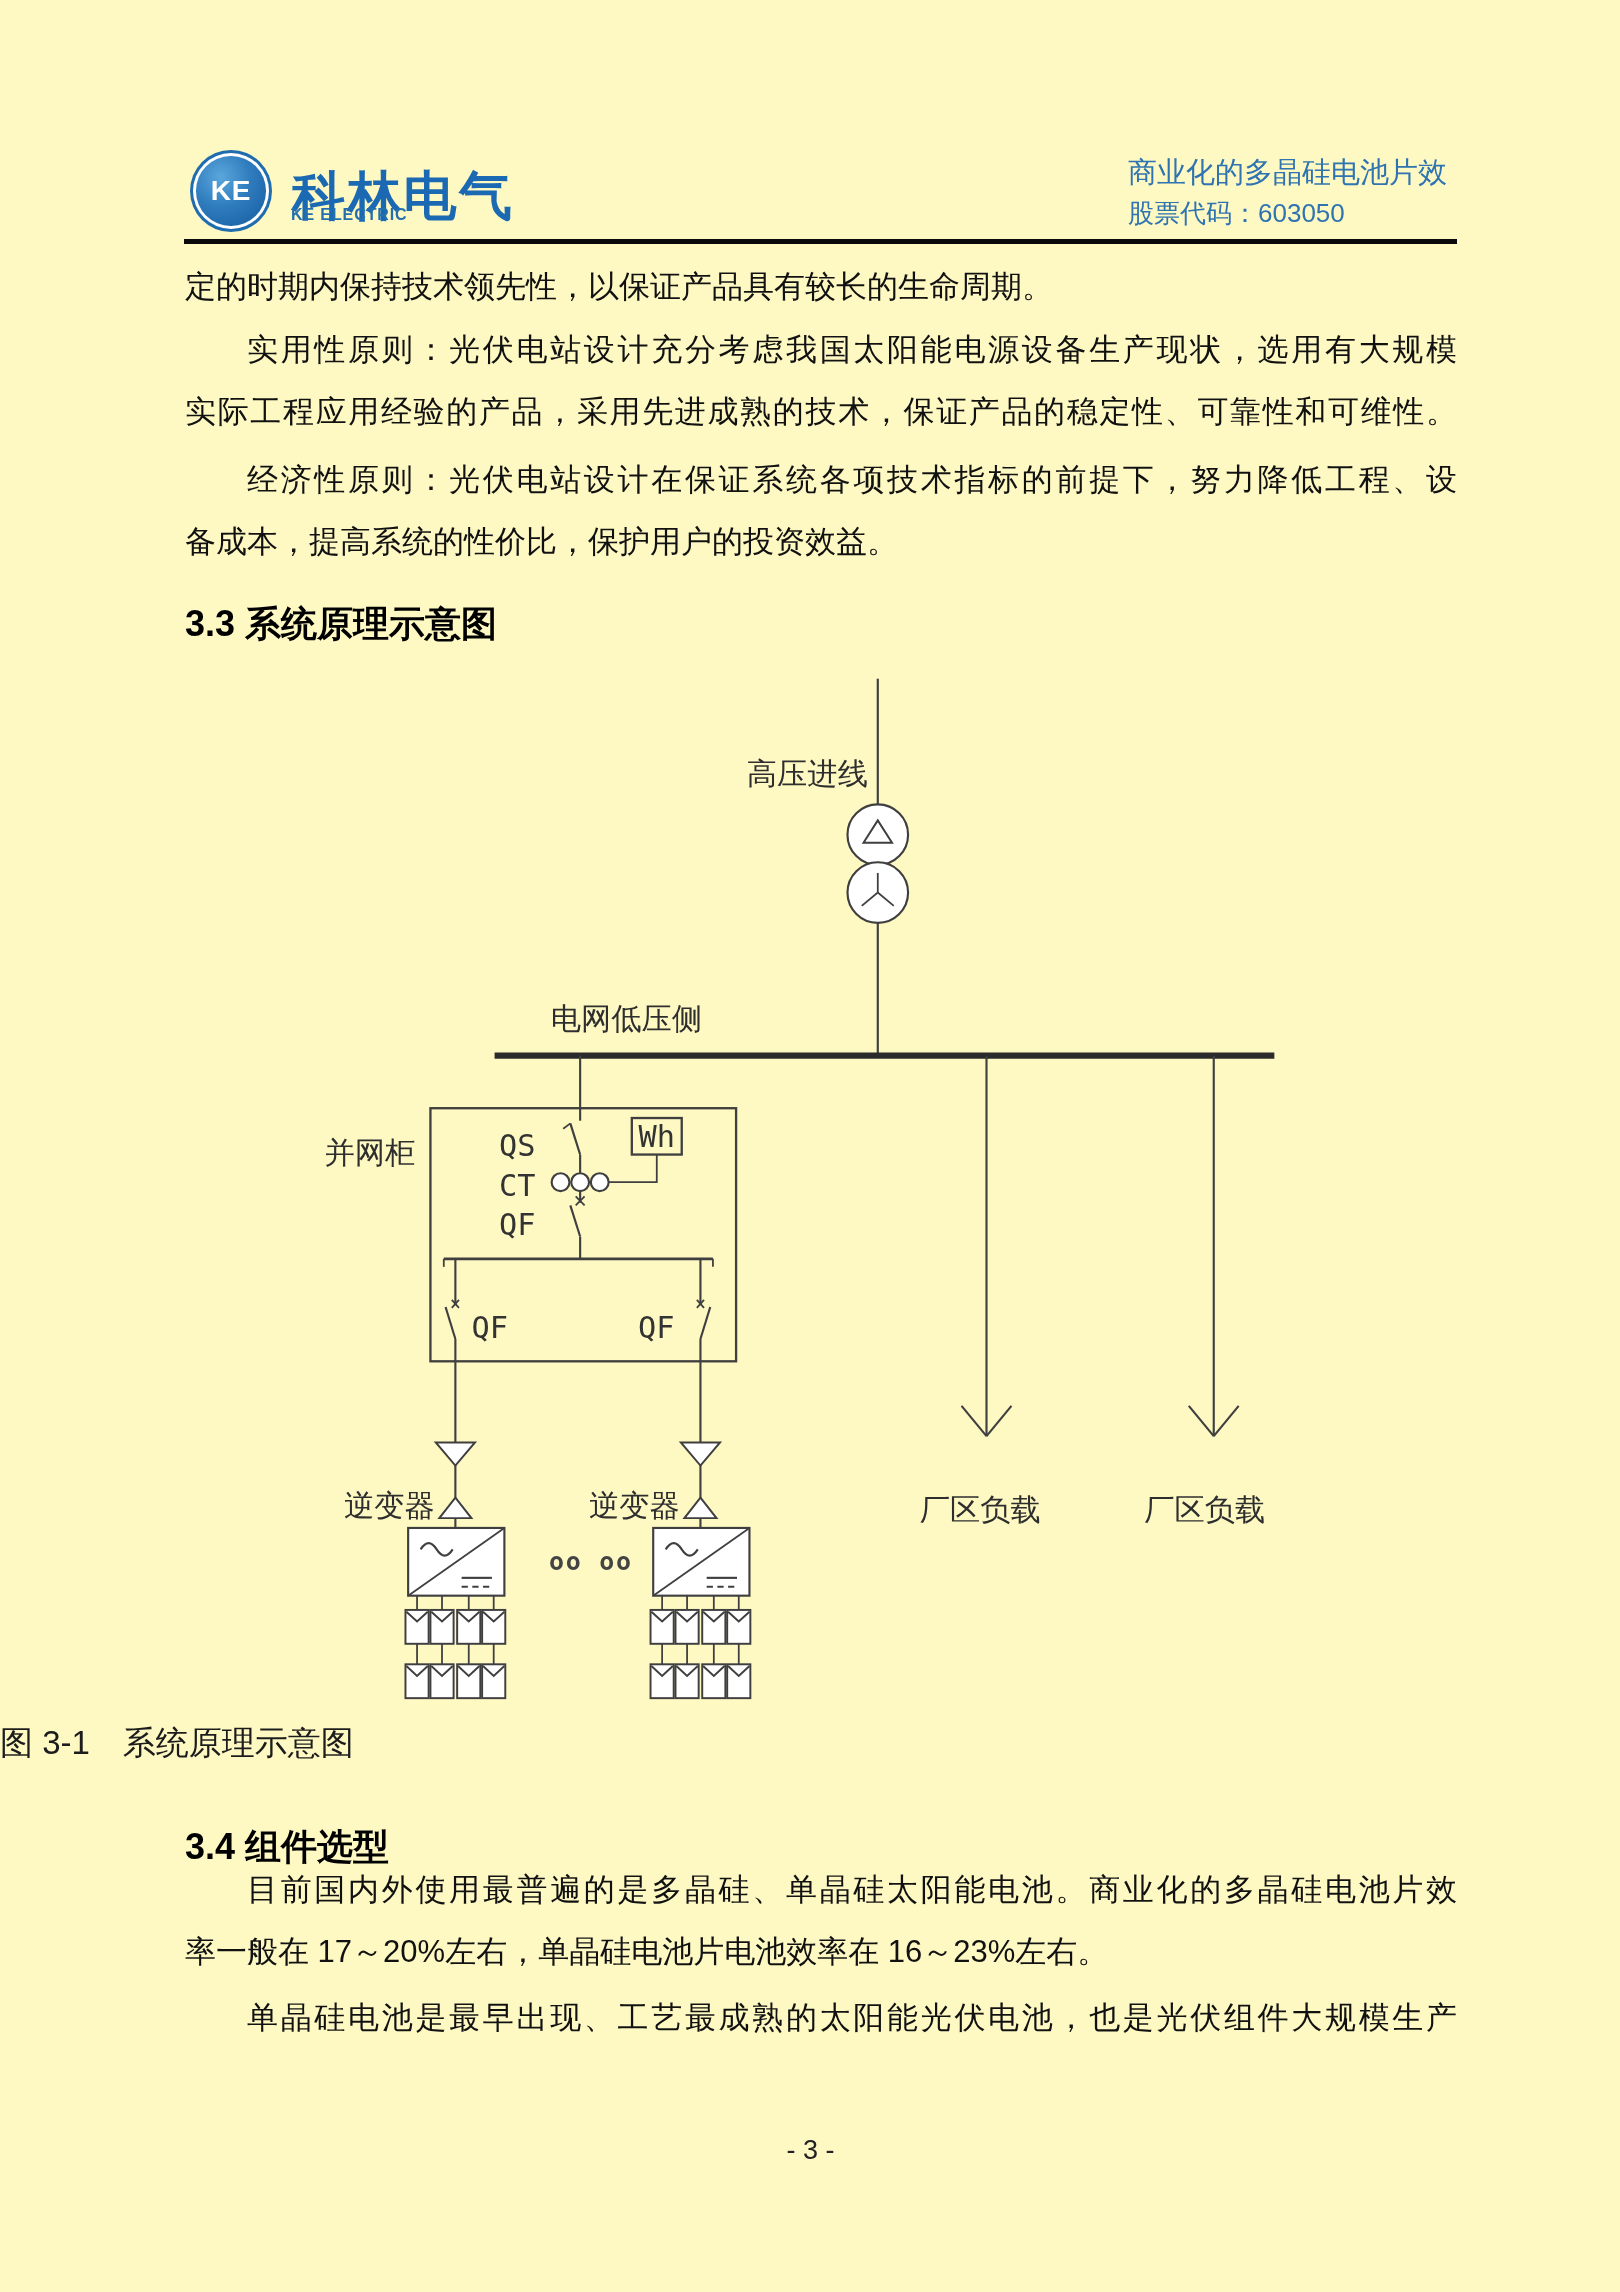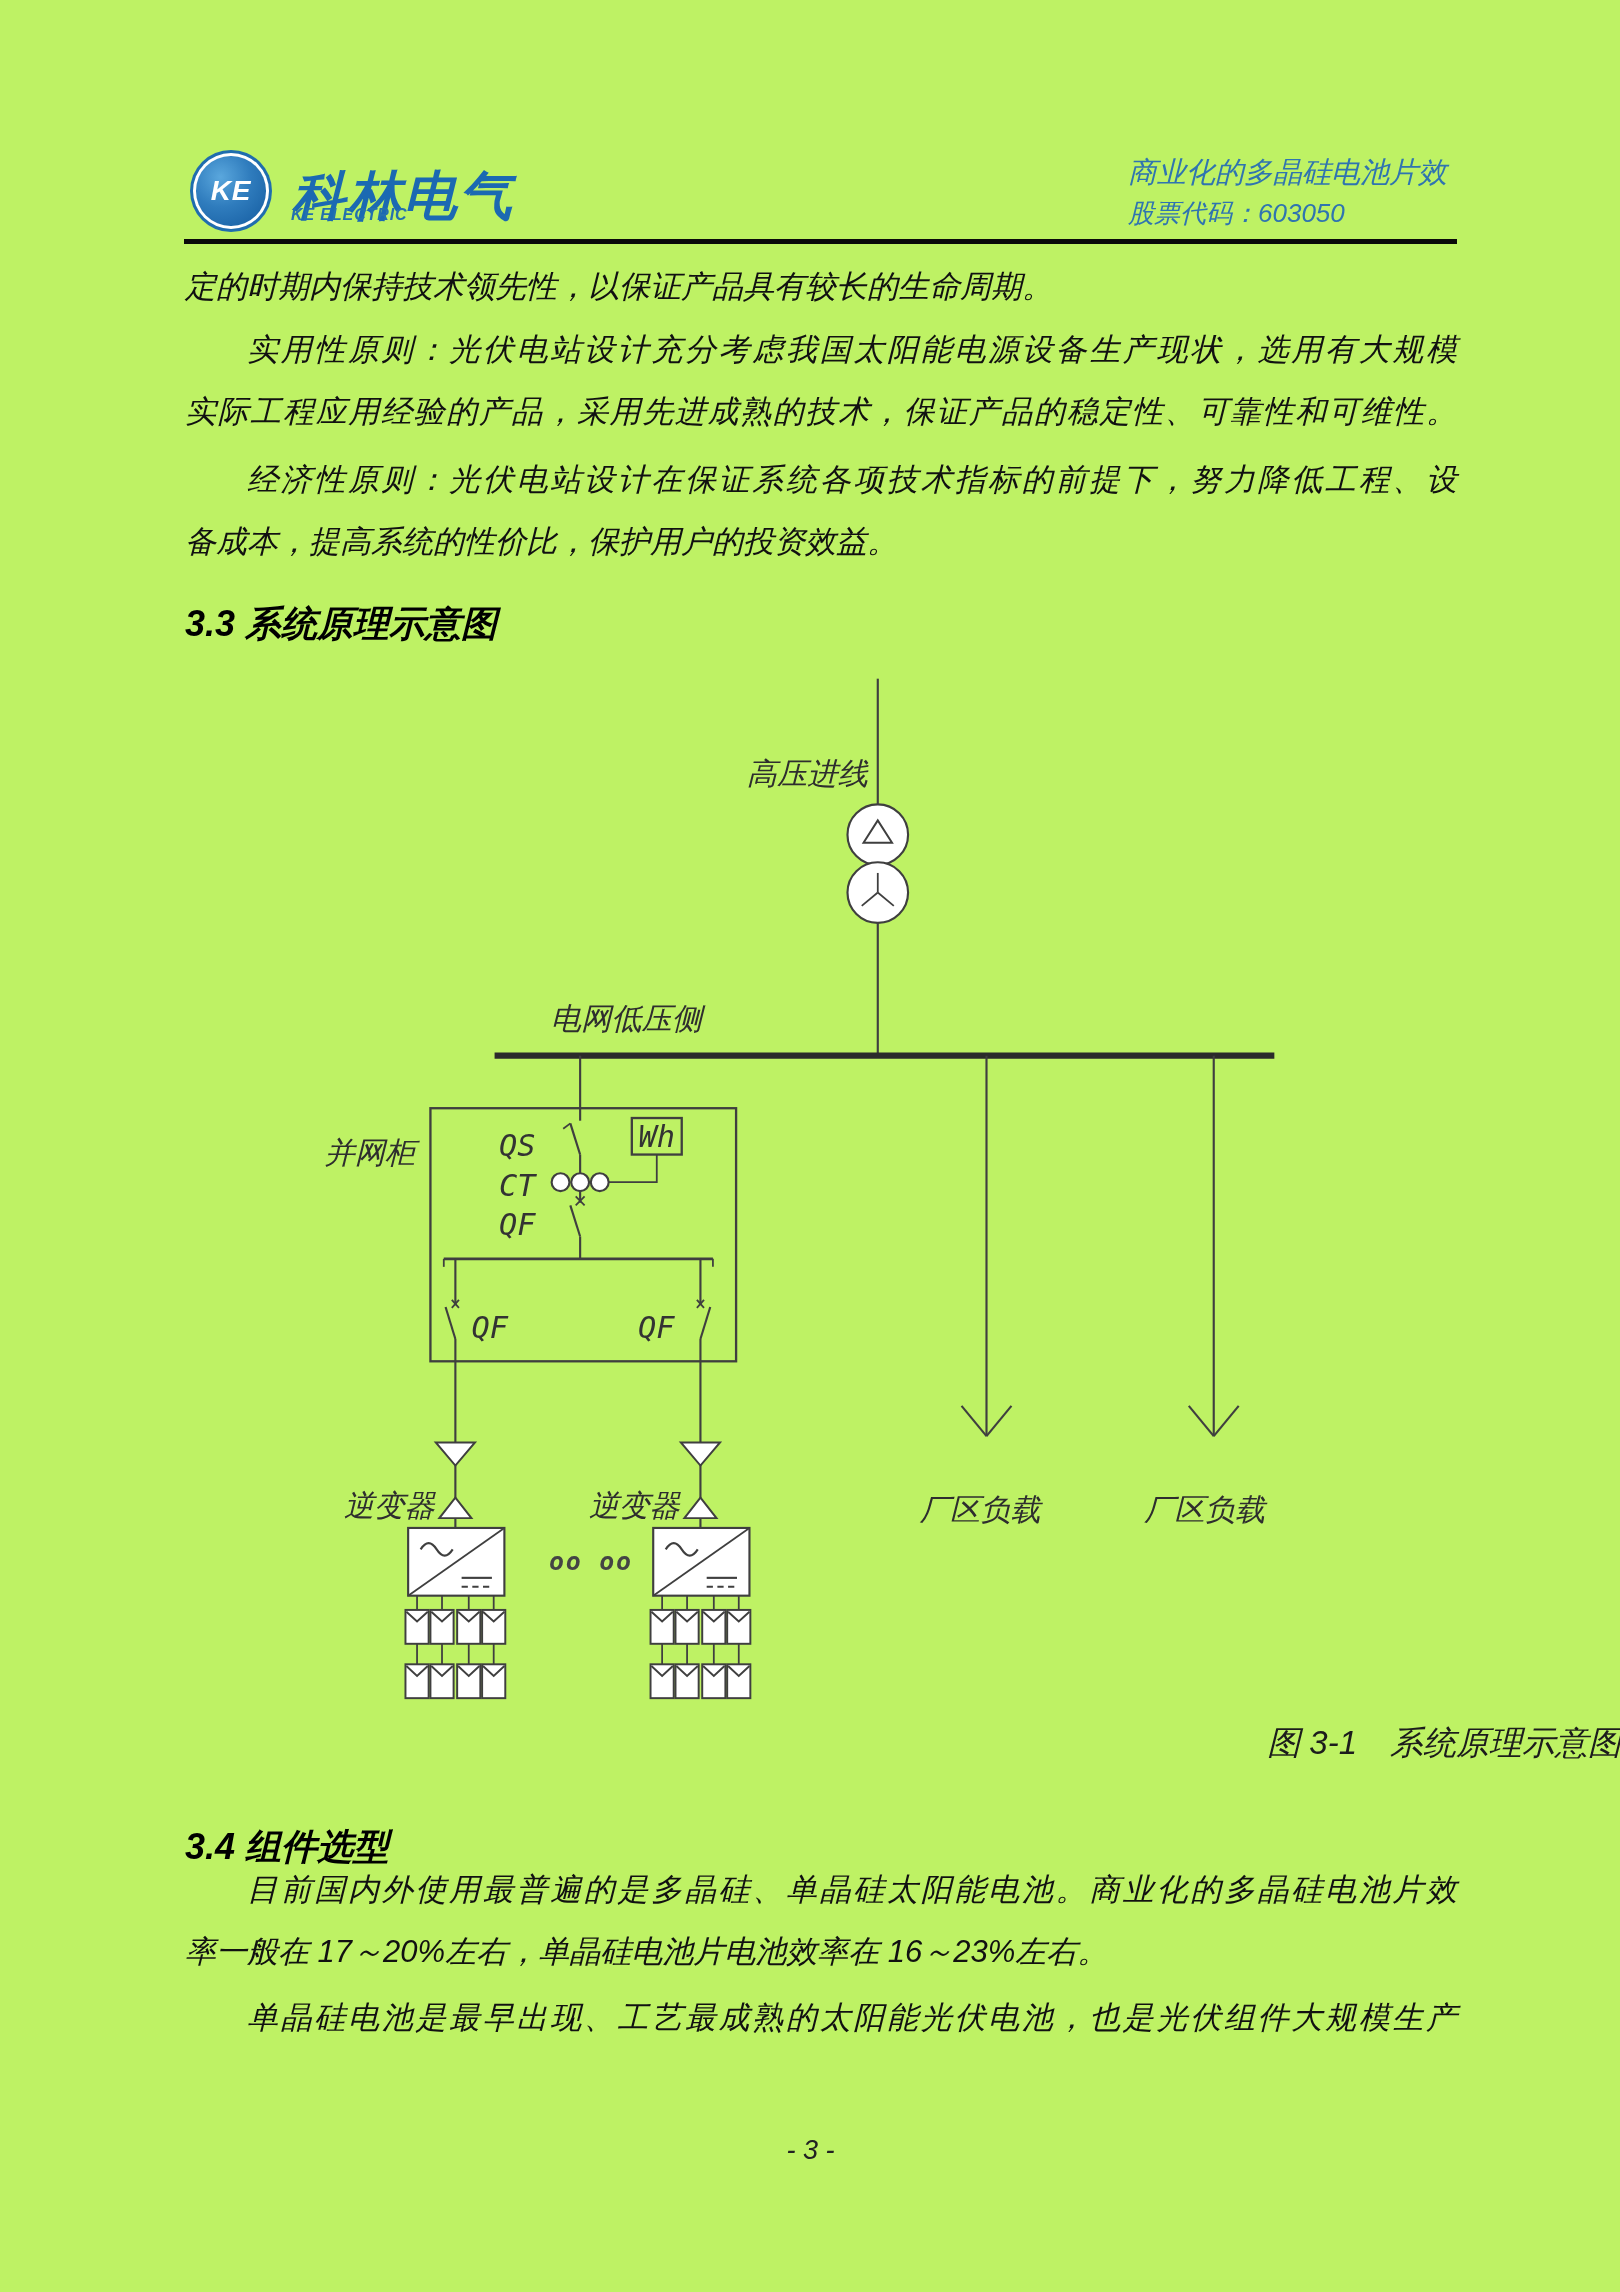--- a/index.html
+++ b/index.html
@@ -1,19 +1,19 @@
 <!DOCTYPE html>
 <html style="font-size:14.3px"><head>
 <meta charset="utf-8">
 <style>
   * { margin:0; padding:0; box-sizing:border-box; }
   html,body { background:#888; }
   #page {
-    position:relative; width:1621px; height:2293px; background:#bef264;
-    font-family:"Liberation Sans", sans-serif; color:#141414; overflow:hidden;font-style:italic;
+    position:relative; width:1621px; height:2293px; background:#fef9c3;
+    font-family:"Liberation Sans", sans-serif; color:#141414; overflow:hidden;
   }
   .abs { position:absolute; }
 
   
   #logo-badge {
     left:190px; top:150px; width:82px; height:82px; border-radius:50%;
     background:#1f6dae; padding:2.7px;
   }
   #logo-badge .ring {
     width:100%; height:100%; border-radius:50%; background:#ffffff; padding:3.6px;
@@ -32,21 +32,21 @@
   .hdr-stock   { left:1128px; top:196px; font-size:26px; color:#2f74b0; }
   .hdr-rule { left:184px; top:239px; width:1273px; height:5.3px; background:#0a0a0a; }
 
   
   .bodyblock { left:185px; width:1272px; font-size:31px; line-height:62px; color:#111; text-align:justify; }
   .line { display:block; }
   .ind { text-indent:2em; }
   .stretch { text-align:justify; text-align-last:justify; }
   .hsec { left:185px; font-size:36px; font-weight:700; color:#000; line-height:48px; }
 
-  .caption { left:0; top:1722px; width:1621px; text-align:right; font-size:33px; color:#1c1c1c; line-height:41px; }
+  .caption { left:0; top:1722px; width:1621px; text-align:left; font-size:33px; color:#1c1c1c; line-height:41px; }
   .footer  { left:0; top:2132px; width:1621px; text-align:center; font-size:27px; color:#222; line-height:36px; }
 
   
   #diagram { left:0; top:659px; width:1621px; height:1123px; }
   #diagram svg { display:block; }
   .dg-line { stroke:#3f3f3f; stroke-width:2.4; fill:none; }
   .dg-thin { stroke:#3f3f3f; stroke-width:2; fill:none; }
   .dg-bus  { stroke:#2b2b2b; stroke-width:7; fill:none; }
   .dg-busin{ stroke:#3f3f3f; stroke-width:3; fill:none; }
   .dg-box  { stroke:#3f3f3f; stroke-width:2.6; fill:none; }

